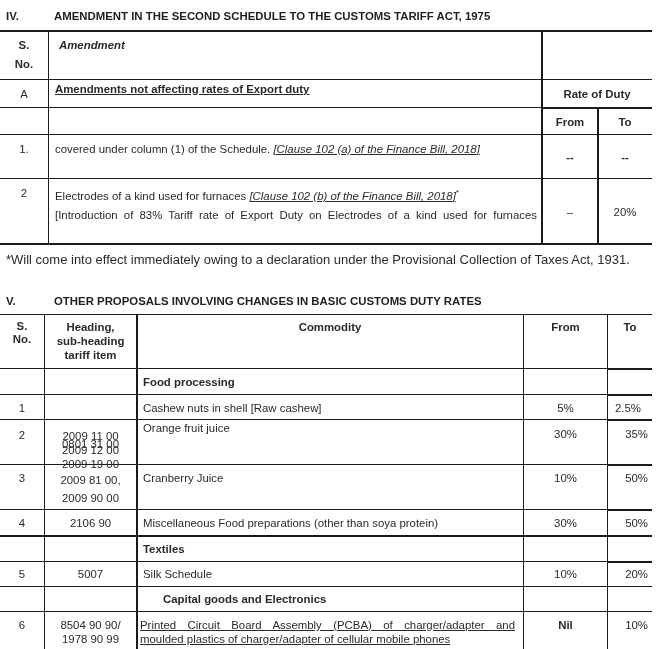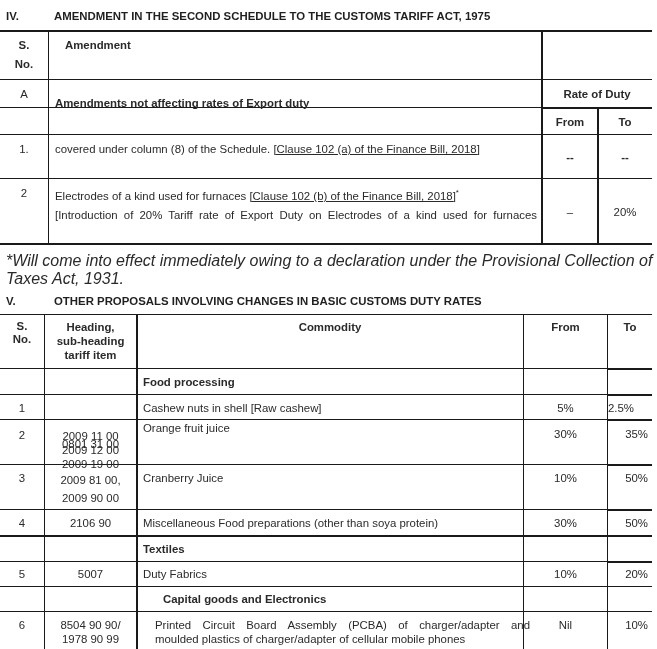--- a/index.html
+++ b/index.html
@@ -7,21 +7,21 @@
          font-family:"Liberation Sans", sans-serif; color:#2a2a2a; font-size:11.4px; }
   .abs { position:absolute; }
   .sec-title { font-weight:bold; font-size:11.4px; color:#1f1f1f; }
   .hline { position:absolute; height:0; border-top:1.5px solid #1a1a1a; }
   .hline.thick { border-top:2.5px solid #1a1a1a; }
   .vline { position:absolute; width:0; border-left:1.5px solid #1a1a1a; }
   .vline.thick { border-left:2px solid #1a1a1a; }
   .cell { position:absolute; line-height:14px; }
   .b { font-weight:bold; }
   .c { text-align:center; }
-  .u { text-decoration:underline; }
+  .u { text-decoration:underline;font-style:italic; }
   .just-last { text-align:justify; text-align-last:justify; }
 </style>
 </head>
 <body>
 
 <div>
   <div class="abs sec-title" style="left:6px;top:10px;">IV.</div>
   <div class="abs sec-title" style="left:54px;top:10px;">AMENDMENT IN THE SECOND SCHEDULE TO THE CUSTOMS TARIFF ACT, 1975</div>
 
   <div>
@@ -35,51 +35,51 @@
     <div class="hline thick" style="left:0;top:243px;width:652px;"></div>
 
     <div class="vline" style="left:48px;top:30px;height:214px;"></div>
     <div class="vline thick" style="left:541px;top:30px;height:214px;"></div>
     <div class="vline thick" style="left:597px;top:107px;height:137px;"></div>
 
     <div class="cell b c" style="left:0;top:38px;width:48px;">
       <div>S.</div>
       <div style="margin-top:5px;">No.</div>
     </div>
-    <div class="cell b" style="left:65px;top:38px;">Amendment</div>
+    <div class="cell b" style="left:59px;top:38px;font-style:italic;">Amendment</div>
 
     <div class="cell c" style="left:0;top:87px;width:48px;">A</div>
-    <div class="cell b" style="left:55px;top:96px;">Amendments not affecting rates of Export duty</div>
+    <div class="cell b" style="left:55px;top:82px;text-decoration:underline;">Amendments not affecting rates of Export duty</div>
     <div class="cell b c" style="left:543px;top:87px;width:108px;">Rate of Duty</div>
     <div class="cell b c" style="left:543px;top:115px;width:54px;">From</div>
     <div class="cell b c" style="left:599px;top:115px;width:52px;">To</div>
 
     <div>
       <div class="cell c" style="left:0;top:142px;width:48px;">1.</div>
       <div class="cell" style="left:55px;top:141px;width:482px;line-height:17px;">
-        <div><span>covered under column (8) of the Schedule. </span><span class="u">[Clause 102 (a) of the Finance Bill, 2018]</span></div>
+        <div><span>covered under column (1) of the Schedule. </span><span class="u">[Clause 102 (a) of the Finance Bill, 2018]</span></div>
       </div>
       <div class="cell b c" style="left:543px;top:150px;width:54px;">--</div>
       <div class="cell b c" style="left:599px;top:150px;width:52px;">--</div>
     </div>
 
     <div>
       <div class="cell c" style="left:0;top:186px;width:48px;">2</div>
       <div class="cell" style="left:55px;top:186px;width:482px;">
         <span>Electrodes of a kind used for furnaces </span><span class="u">[Clause 102 (b) of the Finance Bill, 2018]</span><sup style="font-size:8px;">*</sup>
       </div>
       <div class="cell" style="left:55px;top:207px;width:482px;line-height:17px;">
-        <div class="just-last">[Introduction of 20% Tariff rate of Export Duty on Electrodes of a kind used for furnaces</div>
+        <div class="just-last">[Introduction of 83% Tariff rate of Export Duty on Electrodes of a kind used for furnaces</div>
       </div>
       <div class="cell c" style="left:543px;top:205px;width:54px;">–</div>
       <div class="cell c" style="left:599px;top:205px;width:52px;">20%</div>
     </div>
   </div>
 
-  <div class="abs" style="left:6px;top:252px;font-size:16px;font-style:italic;">*Will come into effect immediately owing to a declaration under the Provisional Collection of Taxes Act, 1931.</div>
+  <div class="abs" style="left:6px;top:252px;font-size:13px;">*Will come into effect immediately owing to a declaration under the Provisional Collection of Taxes Act, 1931.</div>
 </div>
 
 <div>
   <div class="abs sec-title" style="left:6px;top:295px;">V.</div>
   <div class="abs sec-title" style="left:54px;top:295px;">OTHER PROPOSALS INVOLVING CHANGES IN BASIC CUSTOMS DUTY RATES</div>
 
   <div>
 
     <div class="hline" style="left:0;top:314px;width:652px;"></div>
     <div class="hline" style="left:0;top:368px;width:607px;"></div>
@@ -116,21 +116,21 @@
     <div class="cell b c" style="left:524px;top:320px;width:83px;">From</div>
     <div class="cell b c" style="left:608px;top:320px;width:44px;">To</div>
 
     <div class="cell b" style="left:143px;top:375px;">Food processing</div>
 
     <div>
       <div class="cell c" style="left:0;top:401px;width:44px;">1</div>
       <div class="cell c" style="left:45px;top:401px;width:91px;margin-top:36px;">0801 31 00</div>
       <div class="cell" style="left:143px;top:401px;">Cashew nuts in shell [Raw cashew]</div>
       <div class="cell c" style="left:524px;top:401px;width:83px;">5%</div>
-      <div class="cell" style="left:608px;top:401px;width:40px;text-align:left;">2.5%</div>
+      <div class="cell" style="left:608px;top:401px;width:40px;text-align:center;">2.5%</div>
     </div>
 
     <div>
       <div class="cell c" style="left:0;top:428px;width:44px;">2</div>
       <div class="cell c" style="left:45px;top:421px;width:91px;margin-top:8px;">
         <div>2009 11 00</div>
         <div>2009 12 00</div>
         <div>2009 19 00</div>
       </div>
       <div class="cell" style="left:143px;top:421px;">Orange fruit juice</div>
@@ -155,34 +155,34 @@
       <div class="cell" style="left:143px;top:516px;">Miscellaneous Food preparations (other than soya protein)</div>
       <div class="cell c" style="left:524px;top:516px;width:83px;">30%</div>
       <div class="cell" style="left:608px;top:516px;width:40px;text-align:right;">50%</div>
     </div>
 
     <div class="cell b" style="left:143px;top:542px;">Textiles</div>
 
     <div>
       <div class="cell c" style="left:0;top:567px;width:44px;">5</div>
       <div class="cell c" style="left:45px;top:567px;width:91px;">5007</div>
-      <div class="cell" style="left:143px;top:567px;">Duty Fabrics</div>
+      <div class="cell" style="left:143px;top:567px;">Silk Schedule</div>
       <div class="cell c" style="left:524px;top:567px;width:83px;">10%</div>
       <div class="cell" style="left:608px;top:567px;width:40px;text-align:right;">20%</div>
     </div>
 
     <div class="cell b" style="left:143px;top:592px;margin-left:20px;">Capital goods and Electronics</div>
 
     <div>
       <div class="cell c" style="left:0;top:618px;width:44px;">6</div>
       <div class="cell c" style="left:45px;top:618px;width:91px;">
         <div>8504 90 90/</div>
         <div>1978 90 99</div>
       </div>
-      <div class="cell" style="left:155px;top:618px;width:375px;">
+      <div class="cell" style="left:140px;top:618px;width:375px;text-decoration:underline;">
         <div class="just-last">Printed Circuit Board Assembly (PCBA) of charger/adapter and</div>
         <div>moulded plastics of charger/adapter of cellular mobile phones</div>
       </div>
-      <div class="cell c" style="left:524px;top:618px;width:83px;">Nil</div>
+      <div class="cell c" style="left:524px;top:618px;width:83px;font-weight:bold;">Nil</div>
       <div class="cell" style="left:608px;top:618px;width:40px;text-align:right;">10%</div>
     </div>
   </div>
 </div>
 
 </body></html>

